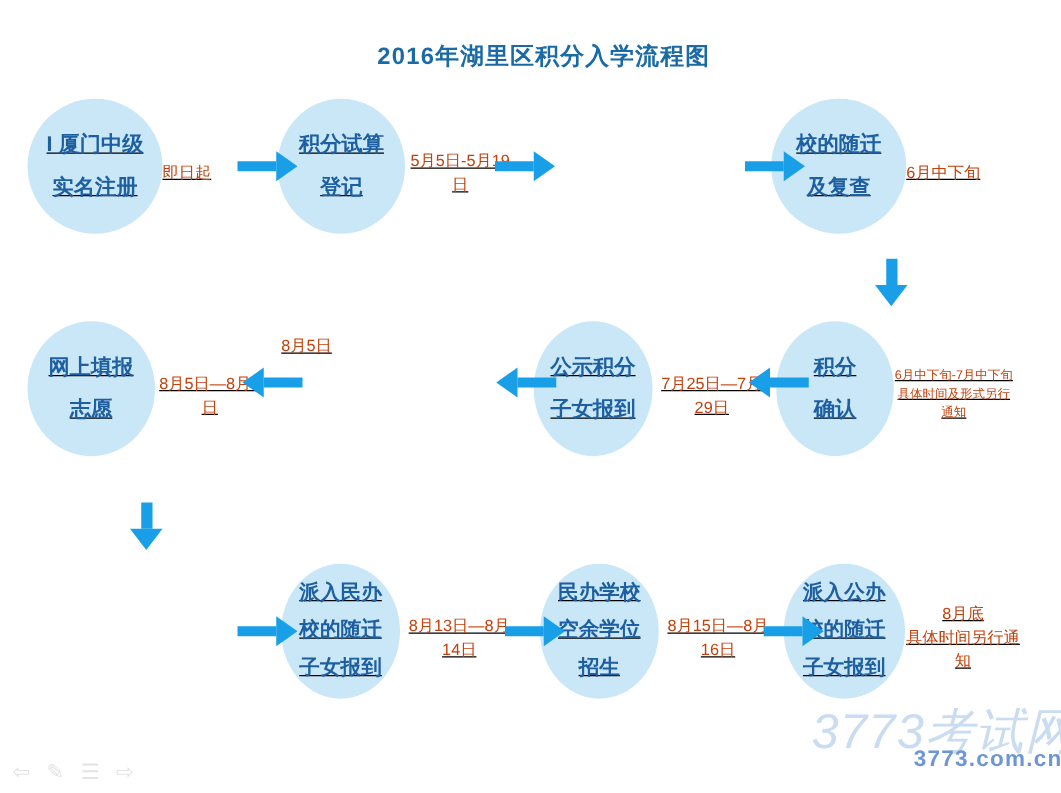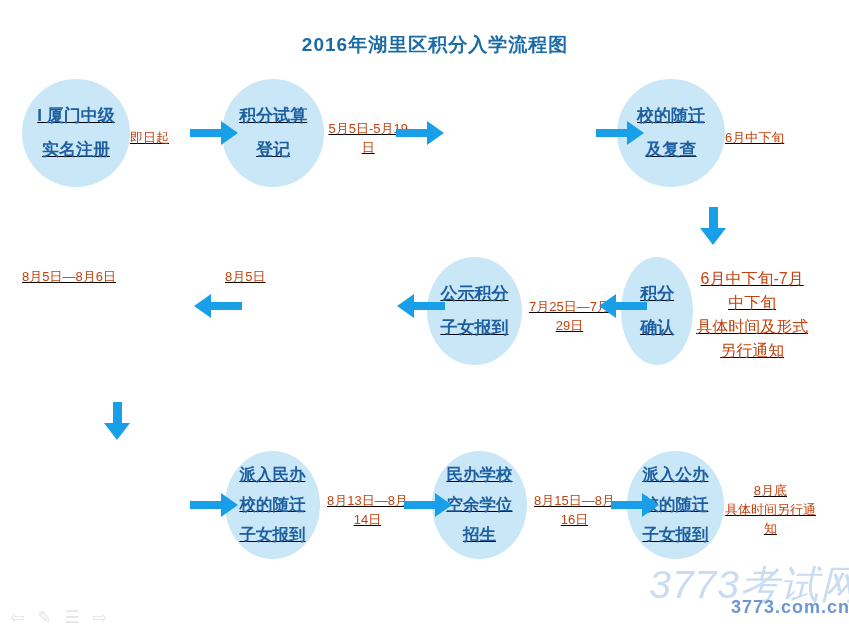--- a/index.html
+++ b/index.html
@@ -18,21 +18,21 @@
     display:flex;align-items:center;justify-content:center;text-align:center;
     color:#1d5fa0;font-weight:bold;font-size:17px;white-space:pre-line;
   }
   .circle.l2{line-height:2.0;}
   .circle.l3{line-height:1.8;font-size:16.5px;}
   .circle.l4{line-height:1.35;font-size:15px;}
   .caption{
     margin-top:11px;text-align:center;font-size:13px;color:#c2410c;
     white-space:pre-line;line-height:1.45;
   }
-  .caption.cap-sm{font-size:16px;line-height:1.5;margin-top:8px;}
+  .caption.cap-sm{font-size:10px;line-height:1.5;margin-top:8px;}
   
   .arr{position:absolute;display:flex;align-items:center;}
   .arr .sh{width:31px;height:8px;background:#189fe8;}
   .arr .hd-r{width:0;height:0;border-top:12px solid transparent;border-bottom:12px solid transparent;border-left:17px solid #189fe8;}
   .arr .hd-l{width:0;height:0;border-top:12px solid transparent;border-bottom:12px solid transparent;border-right:17px solid #189fe8;}
   .arr-v{position:absolute;display:flex;flex-direction:column;align-items:center;}
   .arr-v .shv{width:9px;height:21px;background:#189fe8;}
   .arr-v .hd-d{width:0;height:0;border-left:13px solid transparent;border-right:13px solid transparent;border-top:17px solid #189fe8;}
   
   .wm-big{
@@ -95,20 +95,22 @@
   </div>
   <div class="node" style="left:427px;top:257px">
     <div class="circle l2">公示积分
 子女报到</div>
     <div class="caption">7月25日—7月29日</div>
   </div>
   <div class="node" style="left:225px;top:257px">
     <div class="caption">8月5日</div>
   </div>
   <div class="node" style="left:22px;top:257px">
+    <div class="circle l2">网上填报
+志愿</div>
     <div class="caption">8月5日—8月6日</div>
   </div>
 
   <div class="arr" style="left:599px;top:294px">
       <div class="hd-l"></div>
       <div class="sh"></div>
     </div>
   <div class="arr" style="left:397px;top:294px">
       <div class="hd-l"></div>
       <div class="sh"></div>

